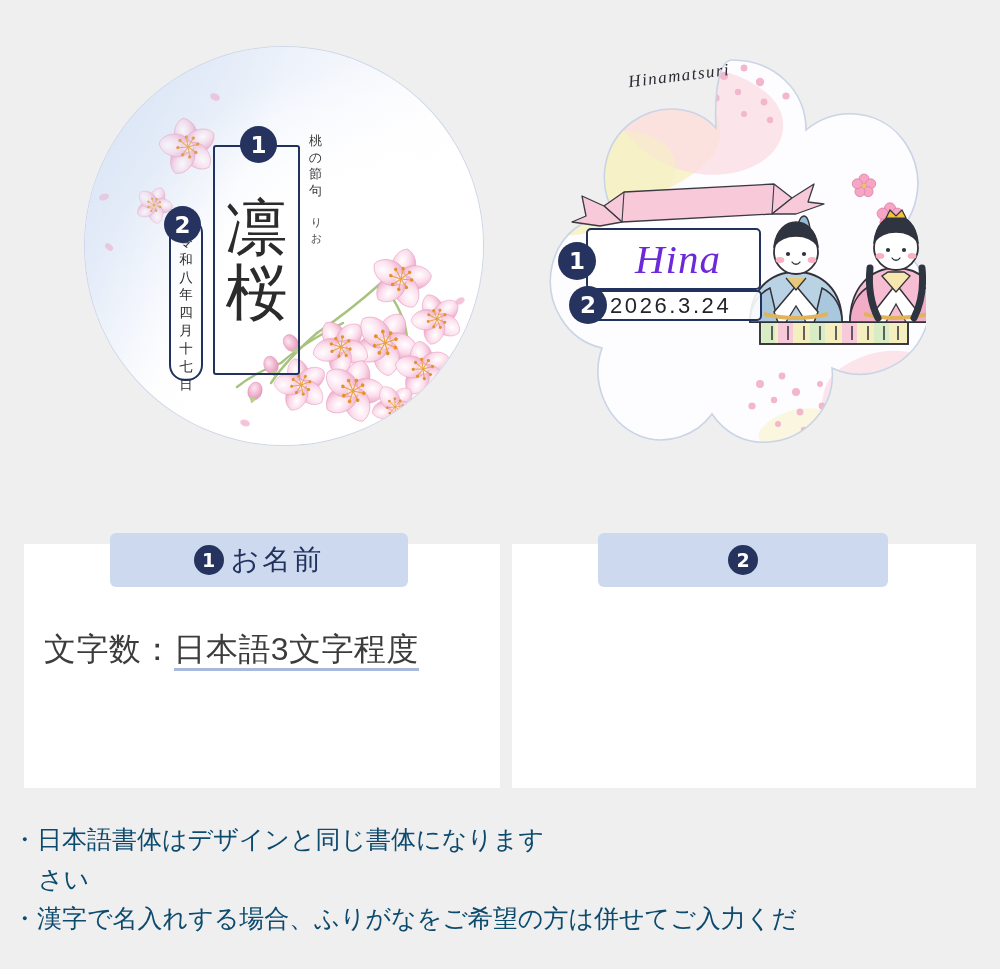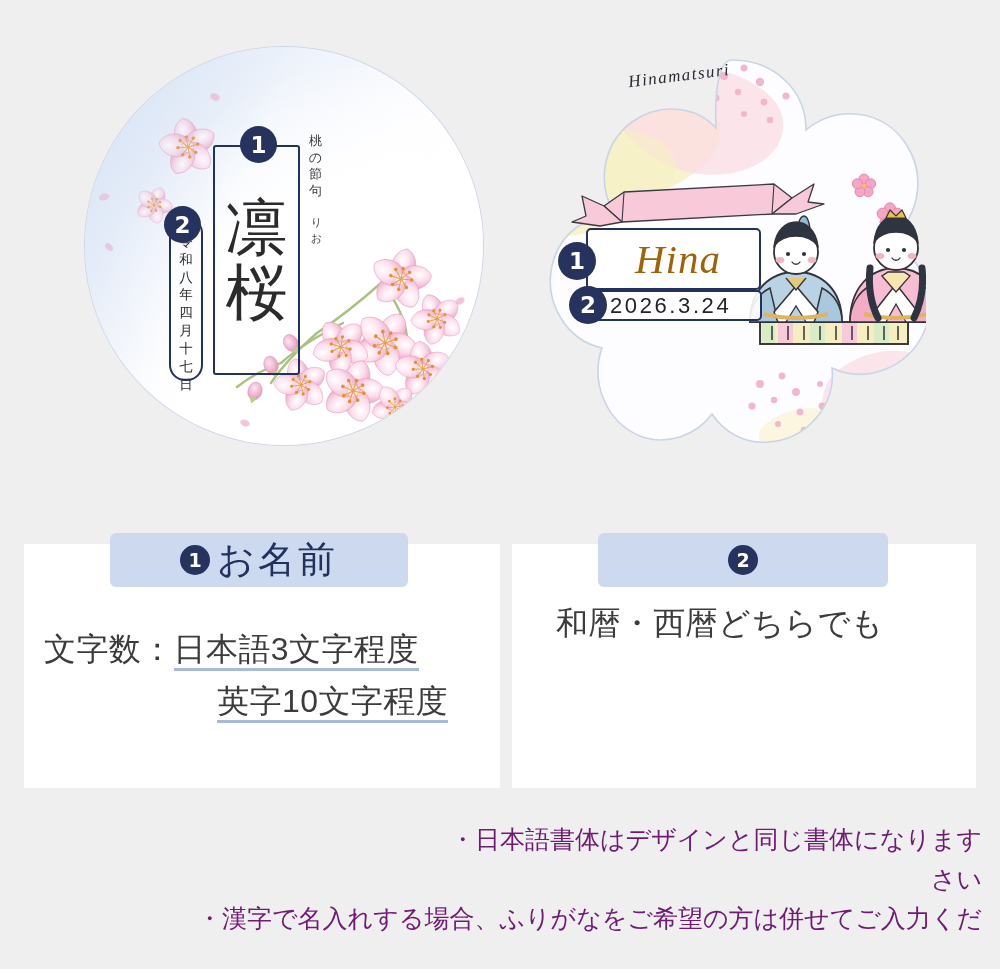--- a/index.html
+++ b/index.html
@@ -187,21 +187,21 @@
     left: 60px;
     top: 190px;
     width: 160px;
     height: 58px;
     display: flex;
     align-items: center;
     justify-content: center;
     font-family: "Liberation Serif", "DejaVu Serif", serif;
     font-style: italic;
     font-size: 41px;
-    color: #a16207;
+    color: #6d28d9;
     letter-spacing: 1px;
     z-index: 7;
   }
 
   .f-date-frame {
     position: absolute;
     left: 56px;
     top: 250px;
     width: 168px;
     height: 31px;
@@ -269,21 +269,21 @@
     display: flex;
     align-items: center;
     justify-content: center;
     font-family: "DejaVu Sans", sans-serif;
     font-weight: 700;
     font-size: 19px;
     flex: 0 0 auto;
   }
   .pill-label {
     font-family: "Liberation Serif", "DejaVu Serif", serif;
-    font-size: 37px;
+    font-size: 28px;
     color: #22325e;
     letter-spacing: 3px;
     white-space: nowrap;
   }
 
   .info-body {
     position: absolute;
     font-family: "Liberation Sans", "DejaVu Sans", sans-serif;
     color: #3c3c3c;
   }
@@ -297,28 +297,27 @@
     letter-spacing: 0.4px;
   }
   .line.indent-right { text-align: right; padding-right: 36px; }
   .uline {
     border-bottom: 3px solid #a9b9dd;
     padding-bottom: 1px;
   }
 
   .notes {
     position: absolute;
-    left: 22px;
+    left: 12px;
     top: 820px;
     width: 960px;
     font-family: "Liberation Sans", "DejaVu Sans", sans-serif;
     font-size: 25px;
     line-height: 1.58;
-    color: #701a75;
-    text-align: right;
+    color: #0c4a6e;
   }
   .note { display: block; text-indent: 0; }
   .note .cont { display: block; padding-left: 26px; }
 </style>
 </head>
 <body>
 
 <div class="samples">
 
   <div class="round-card">
@@ -643,25 +642,23 @@
     <span class="pill-label">お名前</span>
   </div>
 
   <div class="pill right">
     <span class="pill-num">2</span>
   </div>
 </div>
 
 <div class="info-body left">
   <div class="line"><span>文字数：</span><span class="uline">日本語3文字程度</span></div>
-  <div class="line indent-right"><span class="uline">英字10文字程度</span></div>
 </div>
 
 <div class="info-body right">
-  <div class="line"><span>和暦・西暦どちらでも</span></div>
 </div>
 
 <div class="notes">
   <span class="note">・日本語書体はデザインと同じ書体になります</span>
   <span class="note">
       <span class="cont">さい</span>
     </span>
   <span class="note">・漢字で名入れする場合、ふりがなをご希望の方は併せてご入力くだ</span>
 </div>
 

